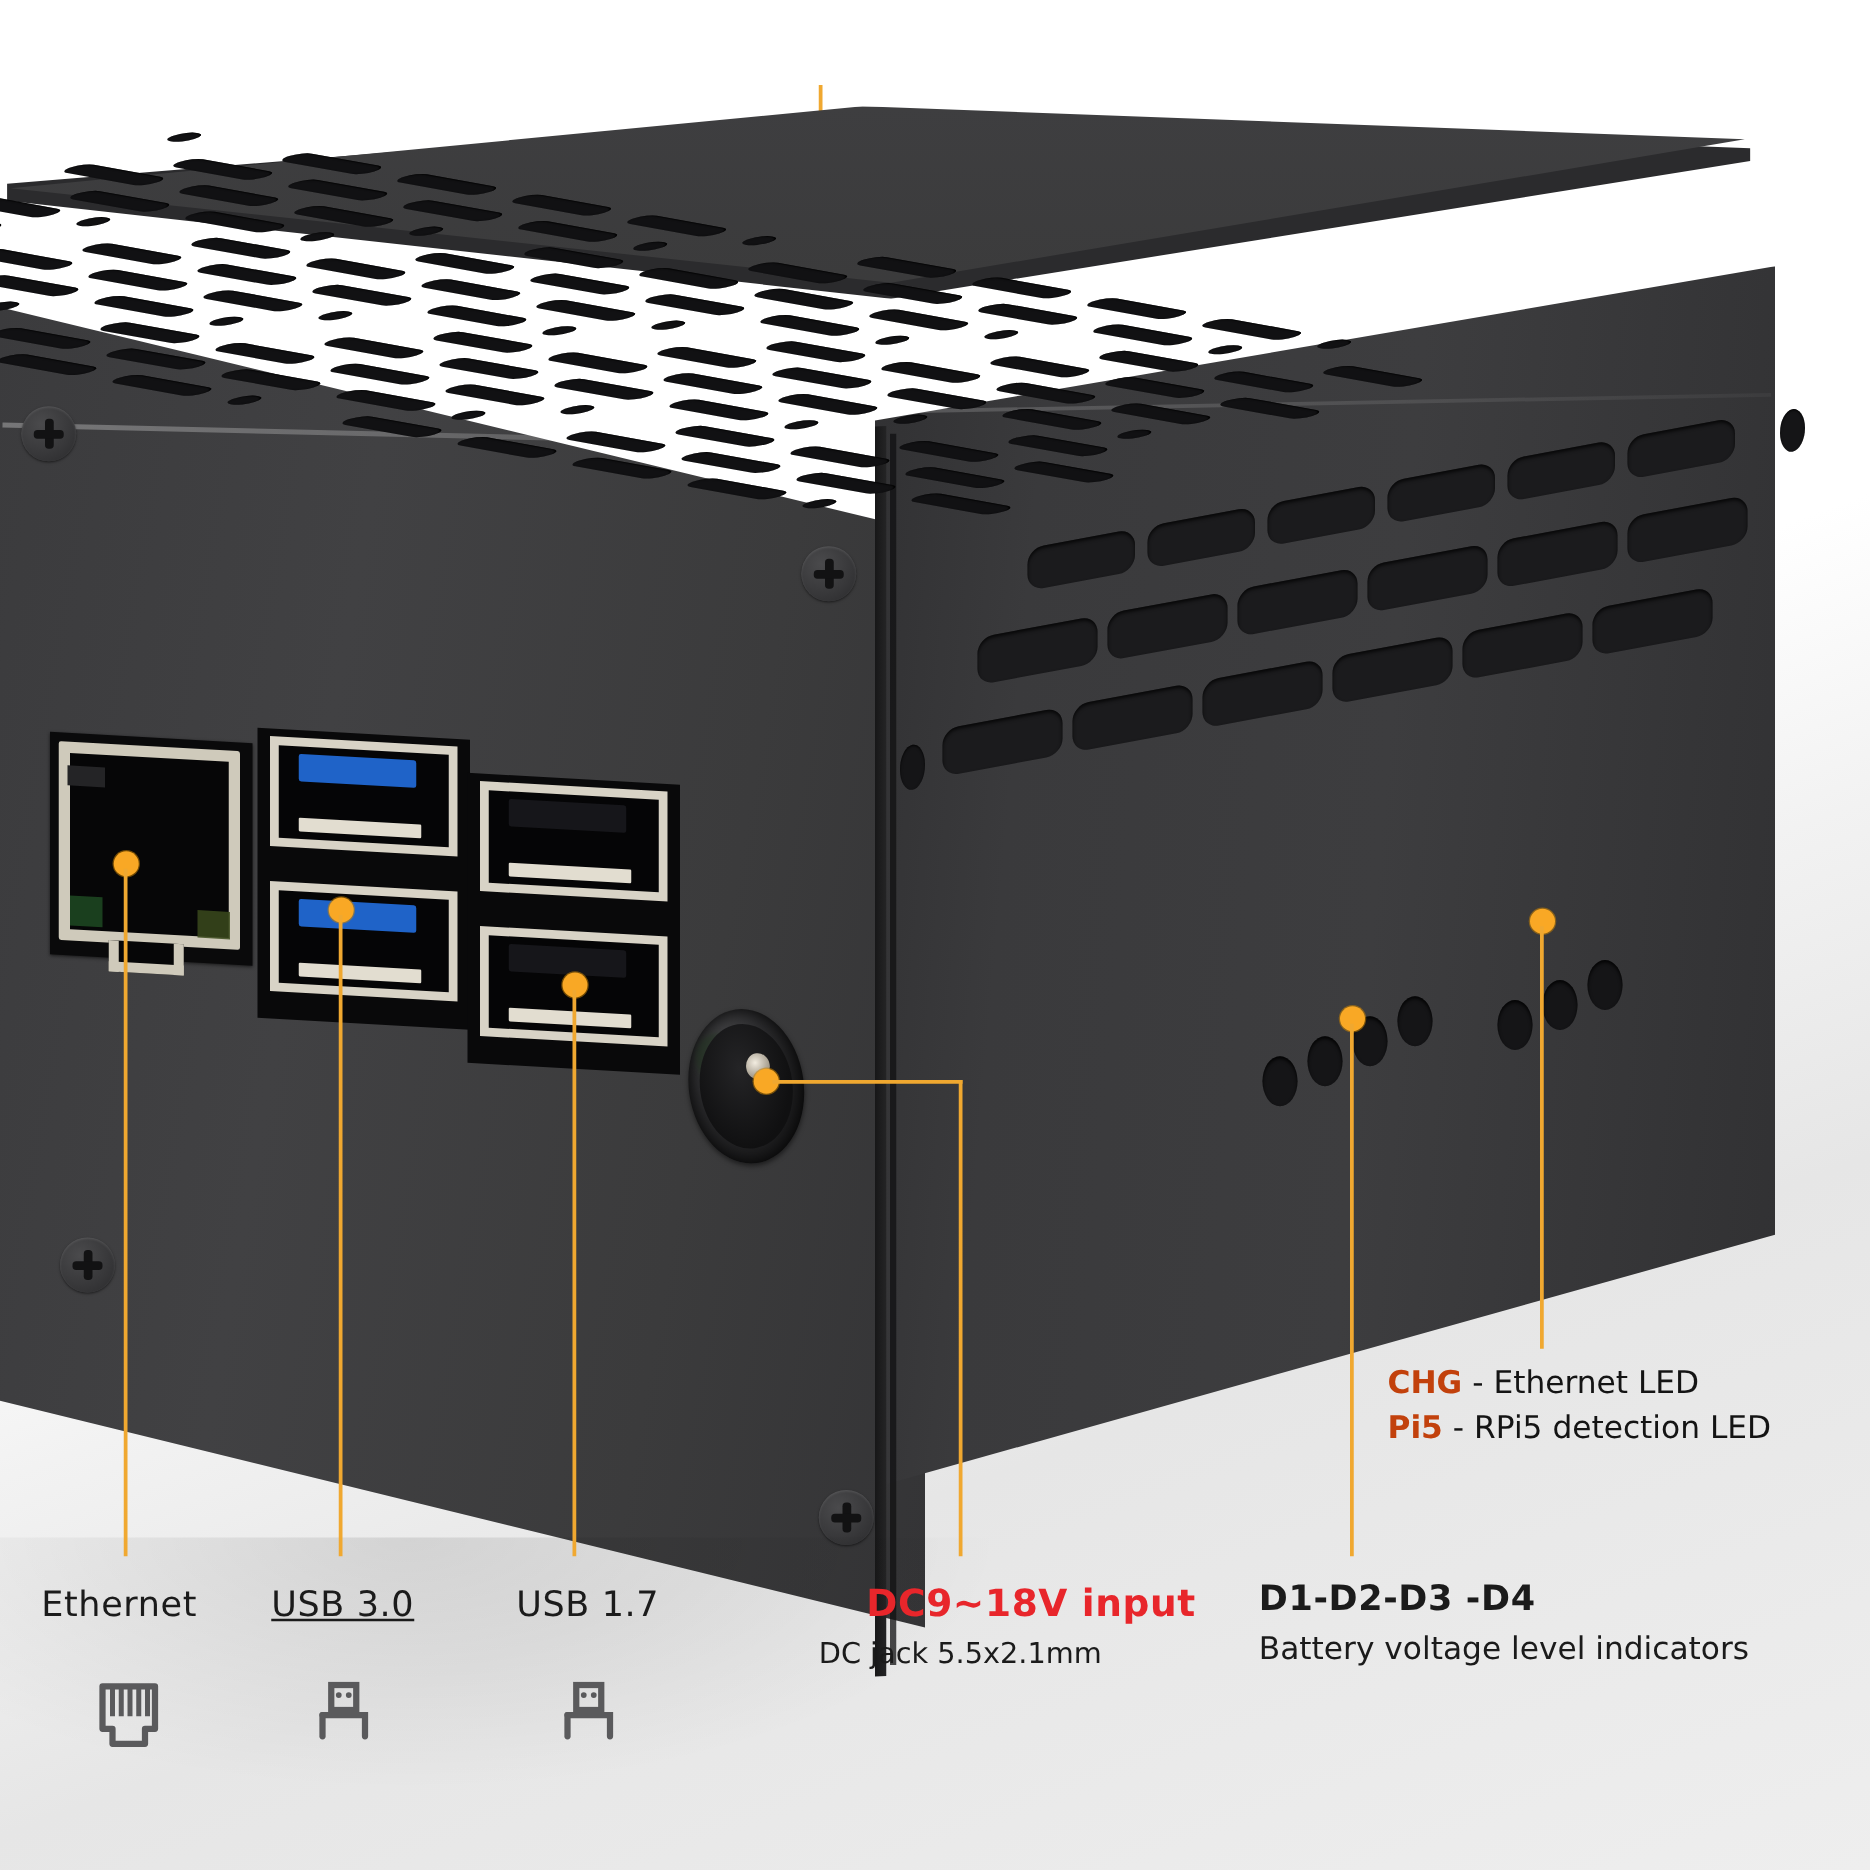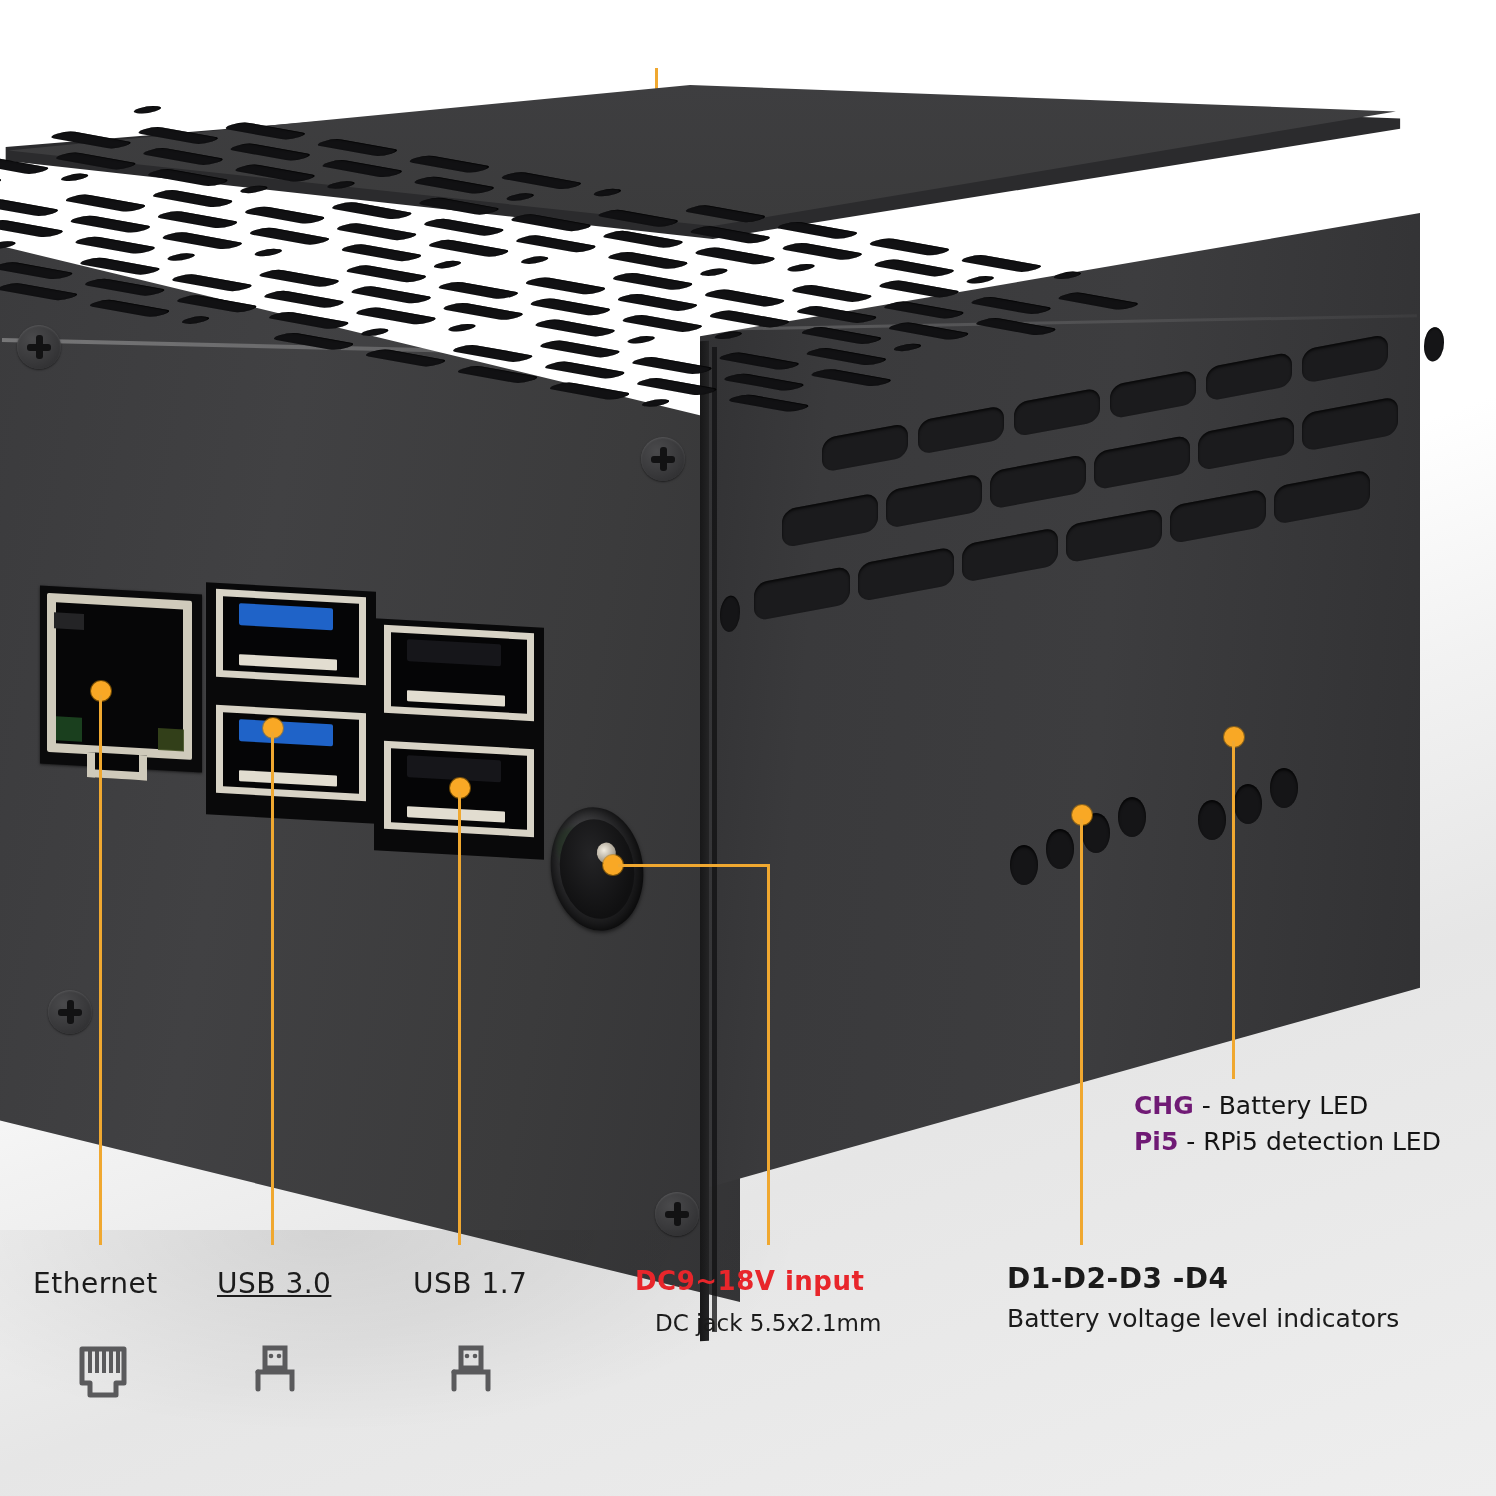--- a/index.html
+++ b/index.html
@@ -117,21 +117,21 @@
   .dcjack .gtint{position:absolute;left:10%;top:14%;width:34px;height:40px;border-radius:50%;
     background:#20331f;opacity:.55;filter:blur(2px);}
 
   
   .lbl{position:absolute;font-size:28px;color:#1b1b1b;letter-spacing:.5px;white-space:nowrap;}
   .lbl-sub{position:absolute;font-size:23px;color:#1b1b1b;white-space:nowrap;}
   .lbl-red{color:#E8262B;font-weight:bold;}
   .icon{position:absolute;}
 
   .legend{position:absolute;left:1110px;top:1088px;font-size:25px;color:#141414;line-height:36px;white-space:nowrap;}
-  .legend .k{color:#701a75;font-weight:bold;margin-left:24px;}
+  .legend .k{color:#c2410c;font-weight:bold;}
 
   .shadowfloor{position:absolute;left:0;top:1230px;width:820px;height:210px;
     background:radial-gradient(ellipse at 40% 0%,rgba(0,0,0,.10),rgba(0,0,0,0) 68%);}
 </style>
 </head>
 <body>
 
 <div class="stage">
 
 
@@ -356,32 +356,32 @@
   <div class="cl-v" style="left:767px;top:864px;height:381px;"></div>
 
   <div class="dot" style="left:1072px;top:805px;"></div>
   <div class="cl-v" style="left:1080px;top:819px;height:426px;"></div>
 
   <div class="dot" style="left:1224px;top:727px;"></div>
   <div class="cl-v" style="left:1232px;top:741px;height:338px;"></div>
 
   <div class="legend">
     <div>
-      <span class="k">CHG</span><span> - </span><span>Battery LED</span>
+      <span class="k">CHG</span><span> - </span><span>Ethernet LED</span>
     </div>
     <div>
       <span class="k">Pi5</span><span> - </span><span>RPi5 detection LED</span>
     </div>
   </div>
 
   <div class="lbl" style="left:33px;top:1267px;">Ethernet</div>
   <div class="lbl" style="left:217px;top:1267px;text-decoration:underline;">USB 3.0</div>
   <div class="lbl" style="left:413px;top:1267px;">USB 1.7</div>
 
-  <div class="lbl lbl-red" style="left:635px;top:1266px;font-size:26px;">DC9~18V input</div>
+  <div class="lbl lbl-red" style="left:693px;top:1266px;font-size:30px;">DC9~18V input</div>
   <div class="lbl-sub" style="left:655px;top:1310px;">DC jack 5.5x2.1mm</div>
 
   <div class="lbl" style="left:1007px;top:1262px;font-weight:bold;">D1-D2-D3 -D4</div>
   <div class="lbl-sub" style="left:1007px;top:1304px;font-size:25px;">Battery voltage level indicators</div>
 
   <div class="icon" style="left:74px;top:1345px;">
     <svg width="58" height="66" viewBox="0 0 58 66" fill="none">
       <path d="M8 4 H50 V38 H42 V50 H16 V38 H8 Z" stroke="#5a5a5c" stroke-width="5" stroke-linejoin="round"></path>
       <path d="M16 6 V28 M23 6 V28 M30 6 V28 M37 6 V28 M44 6 V28" stroke="#5a5a5c" stroke-width="4"></path>
     </svg>

